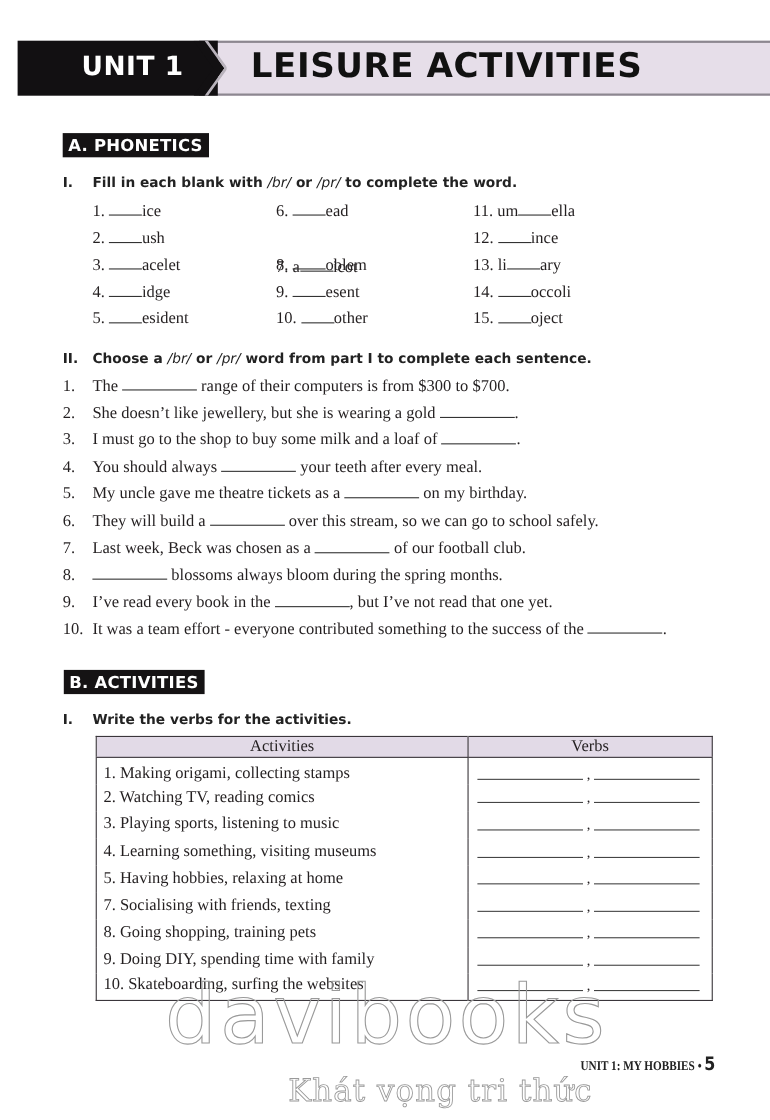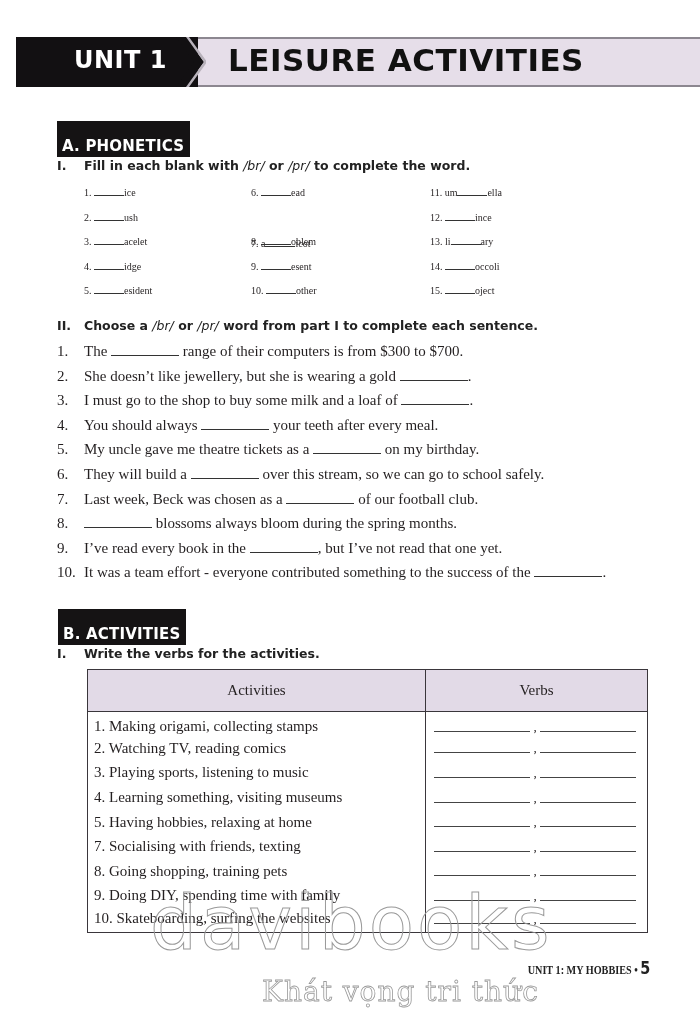--- a/index.html
+++ b/index.html
@@ -8,42 +8,42 @@
 
   
   .header-band { position: absolute; left: 16px; top: 37px; width: 700px; height: 50px; }
   .header-dark { position: absolute; left: 0; top: 0; width: 182px; height: 50px; background: #121012; }
   .header-light { position: absolute; left: 165px; top: 0; width: 535px; height: 50px; background: #e6dee9; border-top: 2px solid #8c8790; border-bottom: 2px solid #8c8790; }
   .chevron { position: absolute; left: 160px; top: 0; width: 30px; height: 50px; }
   .unit-label { position: absolute; left: 58px; top: 9px; font-family: "DejaVu Sans", sans-serif; font-weight: bold; font-size: 24px; color: #ffffff; letter-spacing: 0.5px; }
   .unit-title { position: absolute; left: 212px; top: 5px; font-family: "DejaVu Sans", sans-serif; font-weight: bold; font-size: 31px; color: #111; letter-spacing: 0.5px; }
 
   
-  .section-badge { position: absolute; background: #151314; color: #fff; font-family: "DejaVu Sans", sans-serif; font-weight: bold; font-size: 15px; padding: 16px 6px 2px 5px; letter-spacing: 0.2px; }
+  .section-badge { position: absolute; background: #151314; color: #fff; font-family: "DejaVu Sans", sans-serif; font-weight: bold; font-size: 15px; padding: 2px 6px 2px 5px; letter-spacing: 0.2px; }
   .badge-a { left: 57px; top: 121px; }
   .badge-b { left: 58px; top: 609px; }
 
   .instruction { position: absolute; font-family: "DejaVu Sans", sans-serif; font-weight: bold; font-size: 12.5px; color: #222; }
   .instruction .num { display: inline-block; width: 27px; }
   .instruction i { font-weight: normal; font-style: italic; }
 
   
   .word-grid { position: absolute; left: 84px; top: 184px; }
-  .word-item { position: absolute; font-size: 10px; white-space: nowrap; }
+  .word-item { position: absolute; font-size: 15px; white-space: nowrap; }
   .blank { display: inline-block; border-bottom: 1px solid #333; height: 12px; vertical-align: baseline; }
   .blank-s { width: 30px; }
   .blank-m { width: 68px; }
 
   
   .sentence { position: absolute; left: 57px; font-size: 15px; white-space: nowrap; }
   .sentence .snum { display: inline-block; width: 27px; }
 
   
   .vocab-table { position: absolute; left: 87px; top: 669px; width: 561px; border: 1.5px solid #3a363b; border-collapse: collapse; }
-  .vocab-table th { background: #e2dae7; font-weight: normal; font-size: 15px; height: 42px; border-bottom: 1.5px solid #3a363b; text-align: center; }
+  .vocab-table th { background: #e2dae7; font-weight: normal; font-size: 15px; height: 19px; border-bottom: 1.5px solid #3a363b; text-align: center; }
   .vocab-table th.col-act { width: 338px; border-right: 1.5px solid #3a363b; }
   .vocab-table td { font-size: 15px; height: 24.6px; padding-left: 6px; white-space: nowrap; }
   .vocab-table td.col-act { border-right: 1.5px solid #3a363b; }
   .vocab-table tr.first td { padding-top: 5px; }
   .vocab-table tr.last td { padding-bottom: 3px; }
   .verb-blanks { display: flex; align-items: flex-end; padding-left: 2px; }
   .vb { display: inline-block; width: 96px; border-bottom: 1px solid #444; height: 10px; }
   .comma { display: inline-block; width: 10px; text-align: center; font-size: 13px; line-height: 10px; }
 
   

